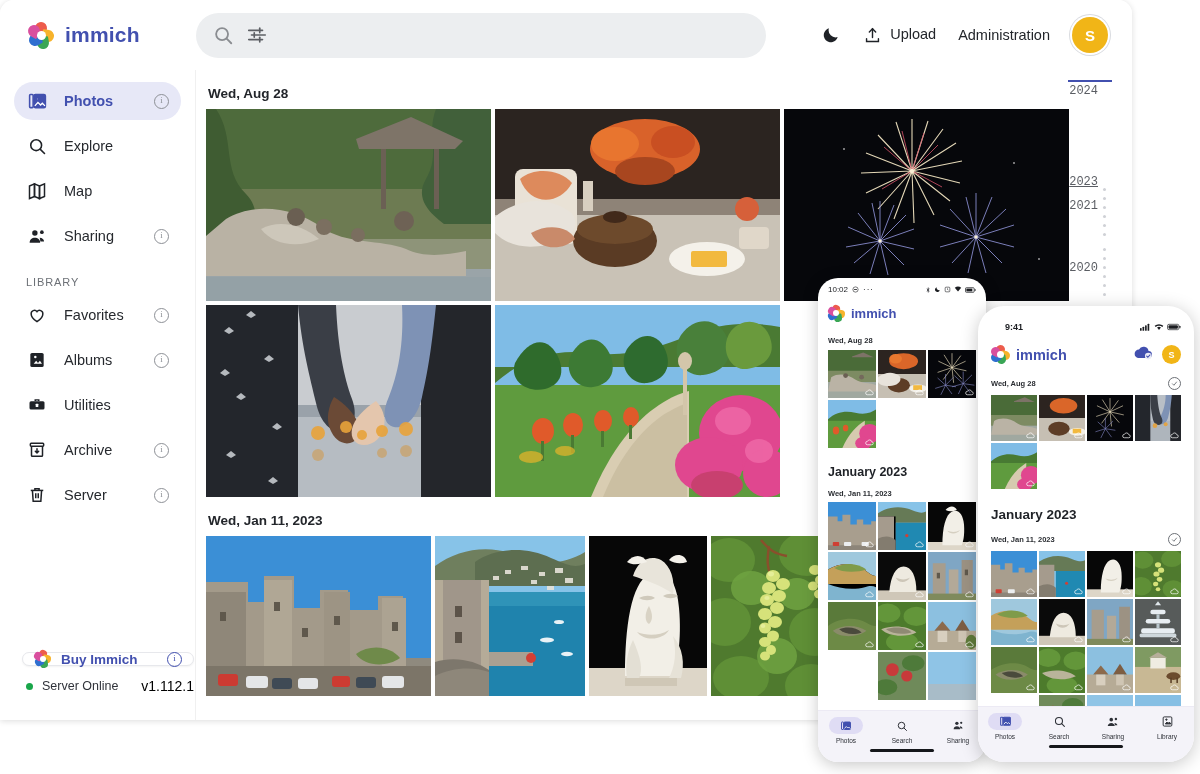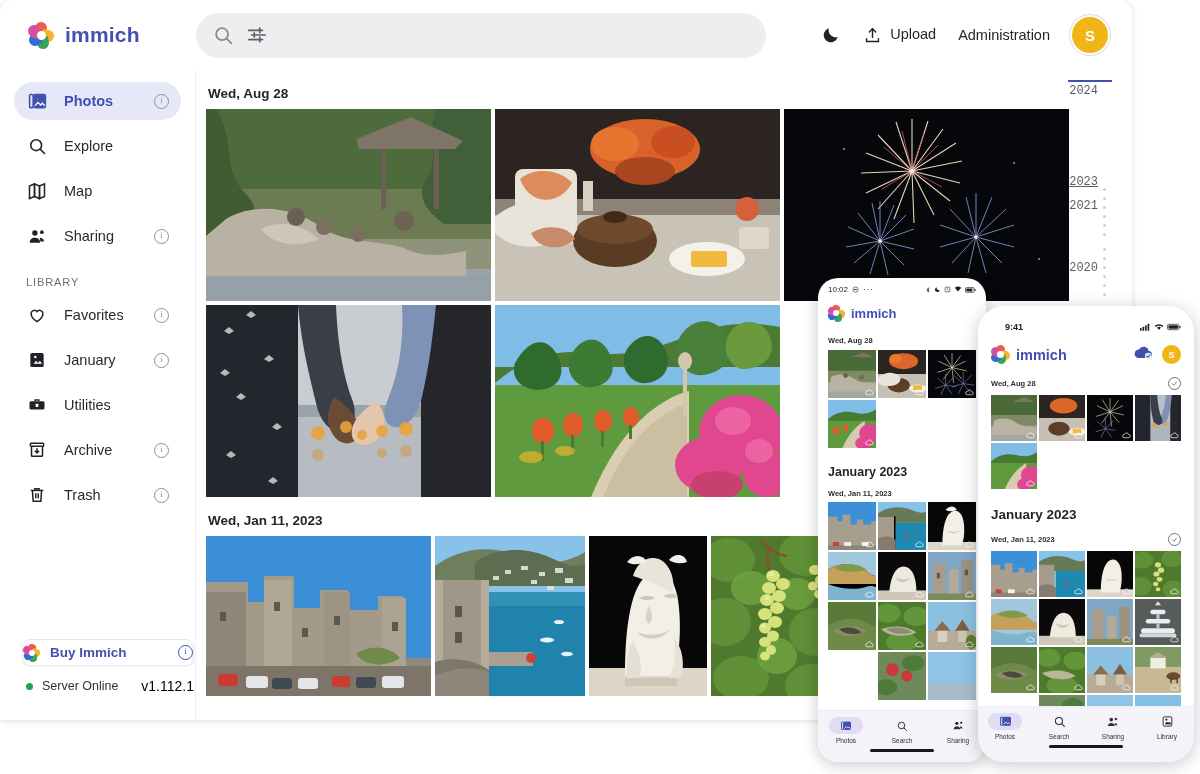--- a/index.html
+++ b/index.html
@@ -53,23 +53,23 @@
     font-size:9px;line-height:11px;text-align:center;font-family:"Liberation Serif",serif;flex:none;}
   .sect-label{font-size:11px;letter-spacing:.9px;color:#6c7076;padding:14px 12px 8px;}
 
   .storage{position:absolute;left:22px;bottom:96px;width:172px;background:#f3f4f6;border-radius:14px;
     padding:14px 14px 16px;box-sizing:border-box;}
   .storage h4{margin:0 0 8px;font-size:13px;font-weight:600;color:#23262b;}
   .storage p{margin:0 0 12px;font-size:12.5px;color:#53565c;}
   .bar{height:7px;border-radius:5px;background:#dfe1e5;overflow:hidden;}
   .bar>i{display:block;height:100%;background:#4250af;border-radius:5px;}
 
-  .buy{position:absolute;left:22px;bottom:54px;width:172px;height:27px;background:#fff;
+  .buy{position:absolute;left:22px;bottom:54px;width:172px;height:14px;background:#fff;
     border:1px solid #e7e8ec;border-radius:8px;display:flex;align-items:center;gap:9px;
-    padding:0 0;box-sizing:border-box;box-shadow:0 1px 2px rgba(0,0,0,.05);cursor:pointer;}
+    padding:0 11px;box-sizing:border-box;box-shadow:0 1px 2px rgba(0,0,0,.05);cursor:pointer;}
   .buy .t{font-size:13.5px;color:#4250af;font-weight:600;flex:1;}
   .buy .logo{width:18px;height:18px;}
   .buy .logo i{width:8px;height:8px;}
   .buy .logo i.a{left:5px;top:0}.buy .logo i.b{left:9px;top:5px}
   .buy .logo i.c{left:6px;top:10px}.buy .logo i.d{left:1px;top:8px}.buy .logo i.e{left:0;top:2px}
   .buy .logo b{left:6px;top:6px;width:6px;height:6px;}
 
   .server{position:absolute;left:26px;bottom:26px;width:168px;display:flex;align-items:center;}
   .server .dot{width:7px;height:7px;border-radius:50%;background:#19a64a;margin-right:9px;}
   .server .t{font-size:12.5px;color:#30333a;flex:1;}
@@ -236,21 +236,21 @@
       </div>
 
       <div class="nav-item">
         <span class="ico">
           <svg width="20" height="20" viewBox="0 0 24 24" fill="#1f2227">
             <rect x="4" y="3.5" width="16" height="17" rx="2"></rect>
             <path d="M8 16.5l3-3.5 2.2 2.5L15.5 13l2.5 3.5z" fill="#fff"></path>
               <circle cx="10" cy="8.5" r="1.5" fill="#fff"></circle>
             </svg>
         </span>
-        <span class="lbl">January</span>
+        <span class="lbl">Albums</span>
         <span class="info-dot">i</span>
       </div>
 
       <div class="nav-item">
         <span class="ico">
           <svg width="20" height="20" viewBox="0 0 24 24" fill="#1f2227">
             <path d="M9 5h6v2.2h-2V6.6h-2v.6H9z"></path>
               <rect x="3" y="7.5" width="18" height="10" rx="1.8"></rect>
             <rect x="10.4" y="10.5" width="3.2" height="4" rx=".7" fill="#fff"></rect>
             </svg>
@@ -272,21 +272,21 @@
 
       <div class="nav-item">
         <span class="ico">
           <svg width="20" height="20" viewBox="0 0 24 24" fill="none" stroke="#1f2227" stroke-width="1.8">
             <path d="M4.5 6.5h15"></path>
               <path d="M9.5 6.5V4.5h5v2"></path>
             <path d="M6.5 6.5l.9 13h9.2l.9-13"></path>
               <path d="M10.5 10v6M13.5 10v6"></path>
             </svg>
         </span>
-        <span class="lbl">Trash</span>
+        <span class="lbl">Server</span>
         <span class="info-dot">i</span>
       </div>
 
 
       <div class="buy">
         <span class="logo">
           <i class="a"></i>
             <i class="b"></i>
             <i class="c"></i>
             <i class="d"></i>

